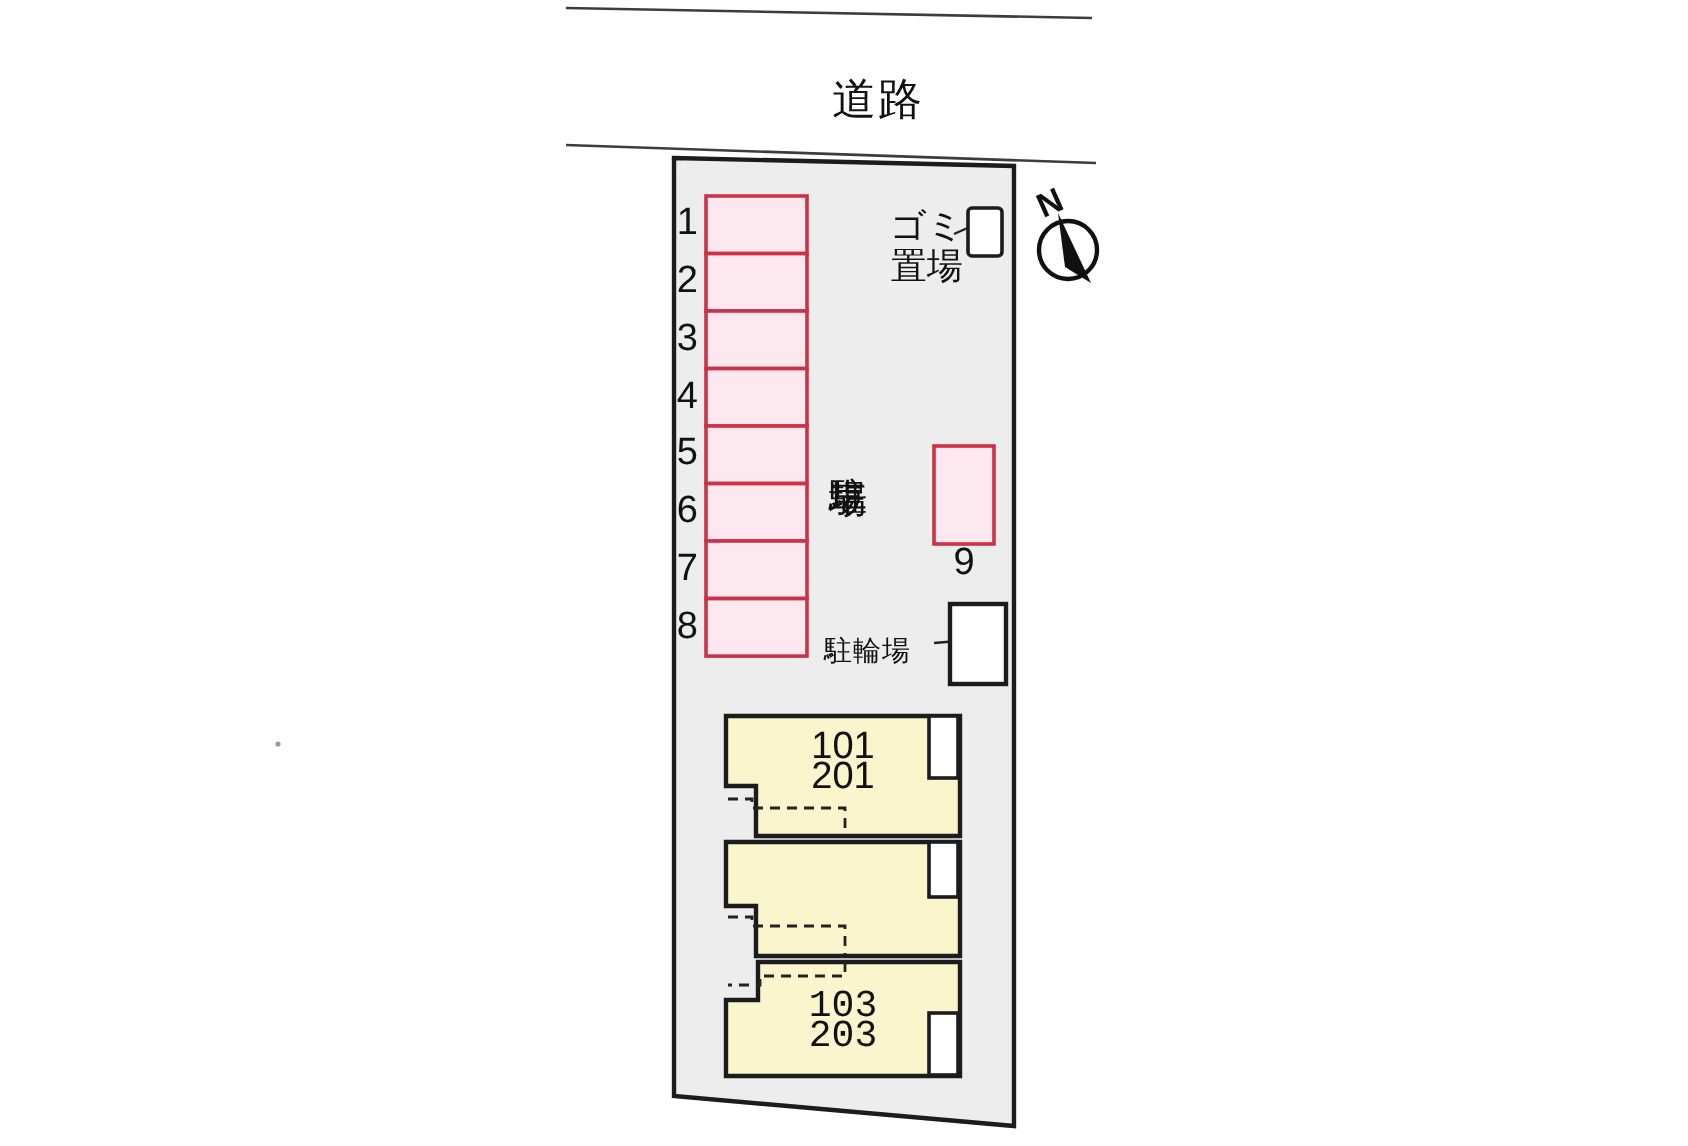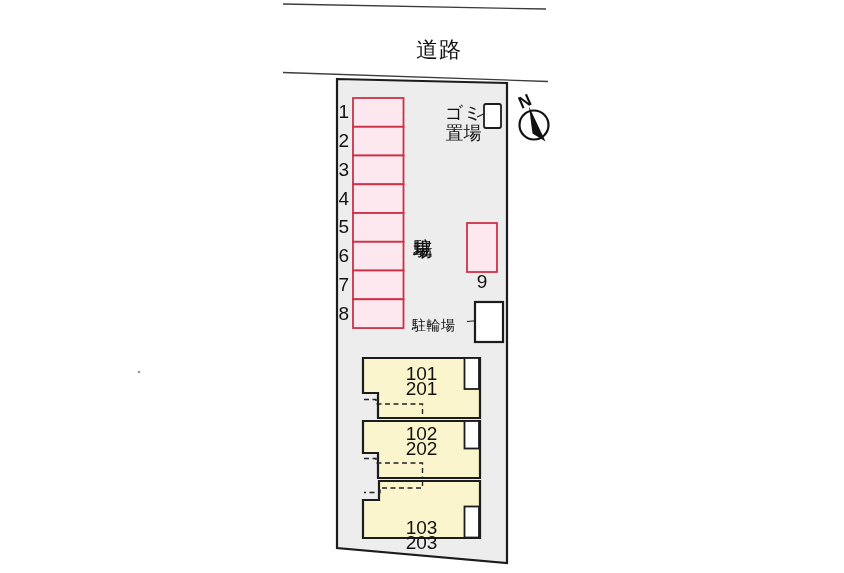--- a/index.html
+++ b/index.html
@@ -16,21 +16,21 @@
   .road-label{left:416px;top:35px;font-size:22px;letter-spacing:1px;}
   .stall-num{left:327px;width:22px;text-align:right;font-size:19px;line-height:20px;height:20px;}
   .sn1{top:102px;} .sn2{top:131px;} .sn3{top:160px;} .sn4{top:189px;}
   .sn5{top:217px;} .sn6{top:246px;} .sn7{top:275px;} .sn8{top:304px;}
   .parking-label{left:413px;top:223px;writing-mode:vertical-rl;text-orientation:upright;font-size:19px;line-height:21px;letter-spacing:1px;}
   .stall9-num{left:467px;top:271px;width:30px;text-align:center;font-size:19px;}
   .garbage-label{left:445px;top:104px;font-size:18px;line-height:19.5px;white-space:pre-line;text-align:center;}
   .bicycle-label{left:412px;top:317px;font-size:14px;letter-spacing:0.5px;}
   .compass-n{left:519px;top:92px;font-size:17px;font-weight:bold;transform:rotate(-24deg);}
   .unit-label{left:363px;width:117px;text-align:center;white-space:pre-line;font-size:19px;line-height:15px;}
-  .u1{top:366px;} .u2{top:426px;} .u3{top:520px;}
+  .u1{top:366px;} .u2{top:426px;} .u3{top:496px;font-family:Liberation Mono, monospace;}
   .dashpath{fill:none;stroke:#222;stroke-width:1.4;stroke-dasharray:5 3.5;}
   .leader{stroke:#222;stroke-width:1.2;}
 </style>
 </head>
 <body>
 
 <div class="stage">
 
   <svg width="844" height="573" viewBox="0 0 844 573">
 
@@ -95,18 +95,16 @@
 
   <div class="lbl garbage-label">ゴミ
 置場</div>
 
   <div class="lbl bicycle-label">駐輪場</div>
 
   <div class="lbl compass-n">N</div>
 
   <div class="lbl unit-label u1">101
 201</div>
-  <div class="lbl unit-label u2">102
-202</div>
   <div class="lbl unit-label u3">103
 203</div>
 
 </div>
 
 </body></html>

